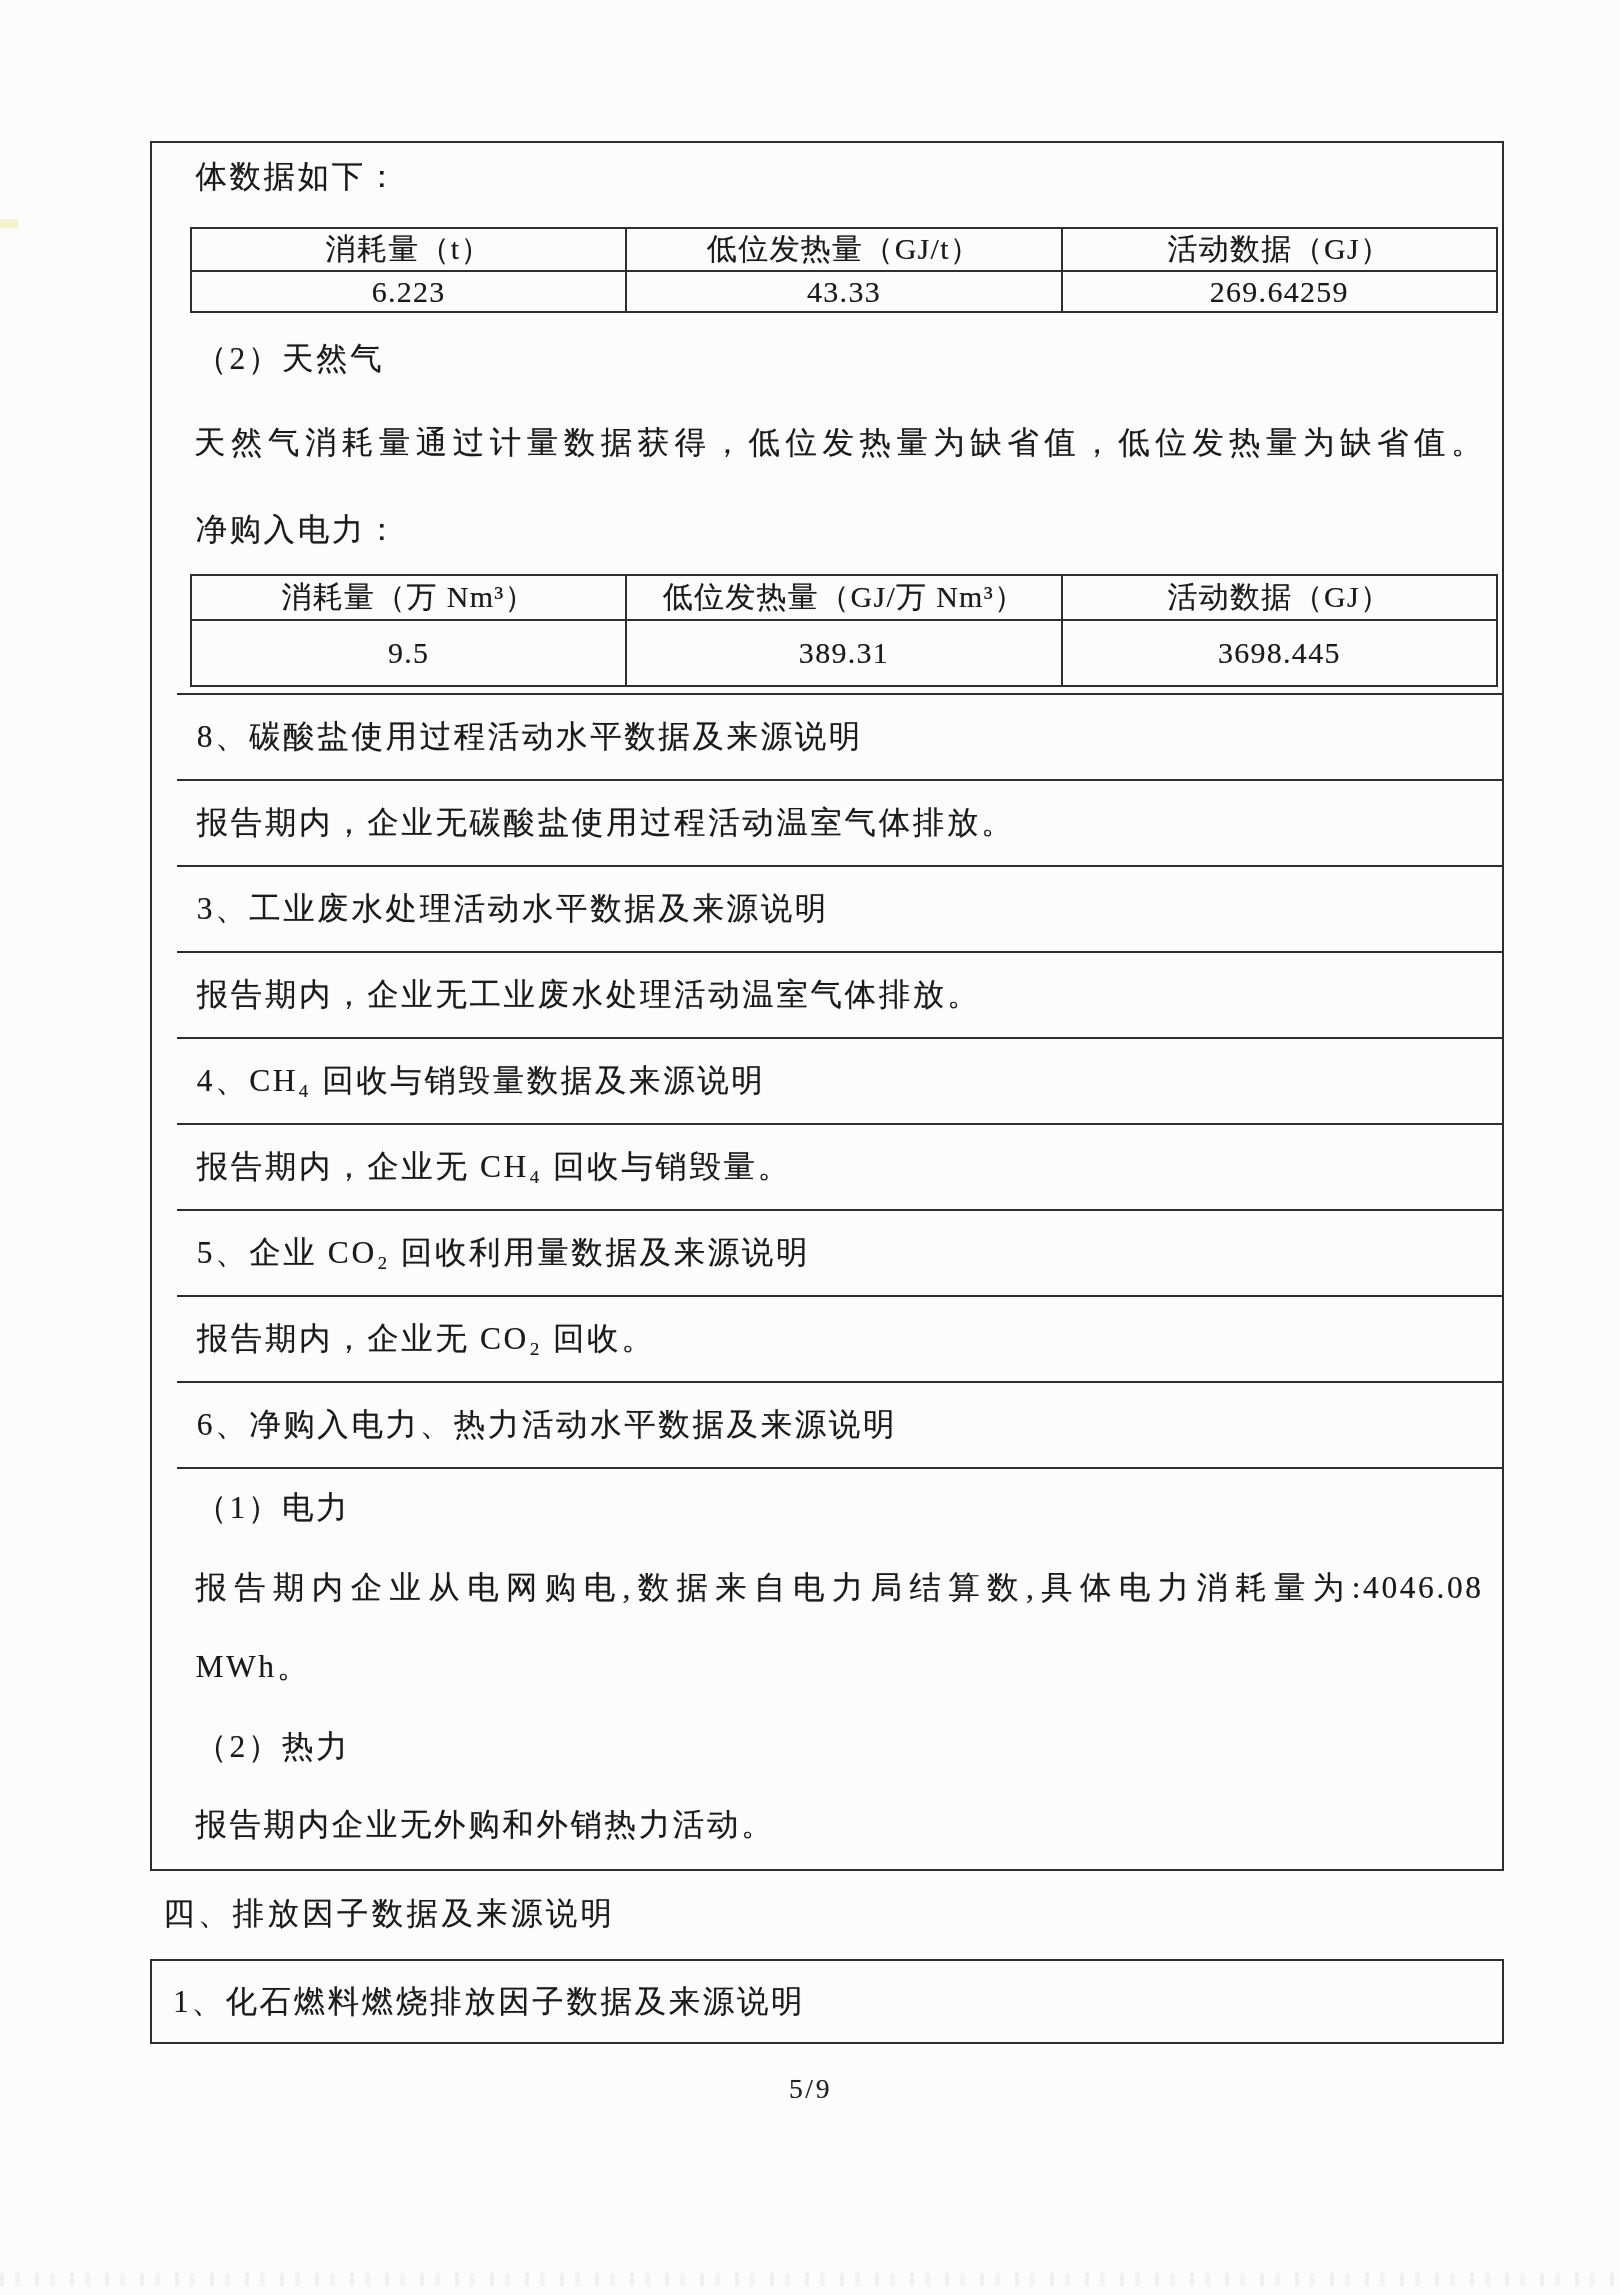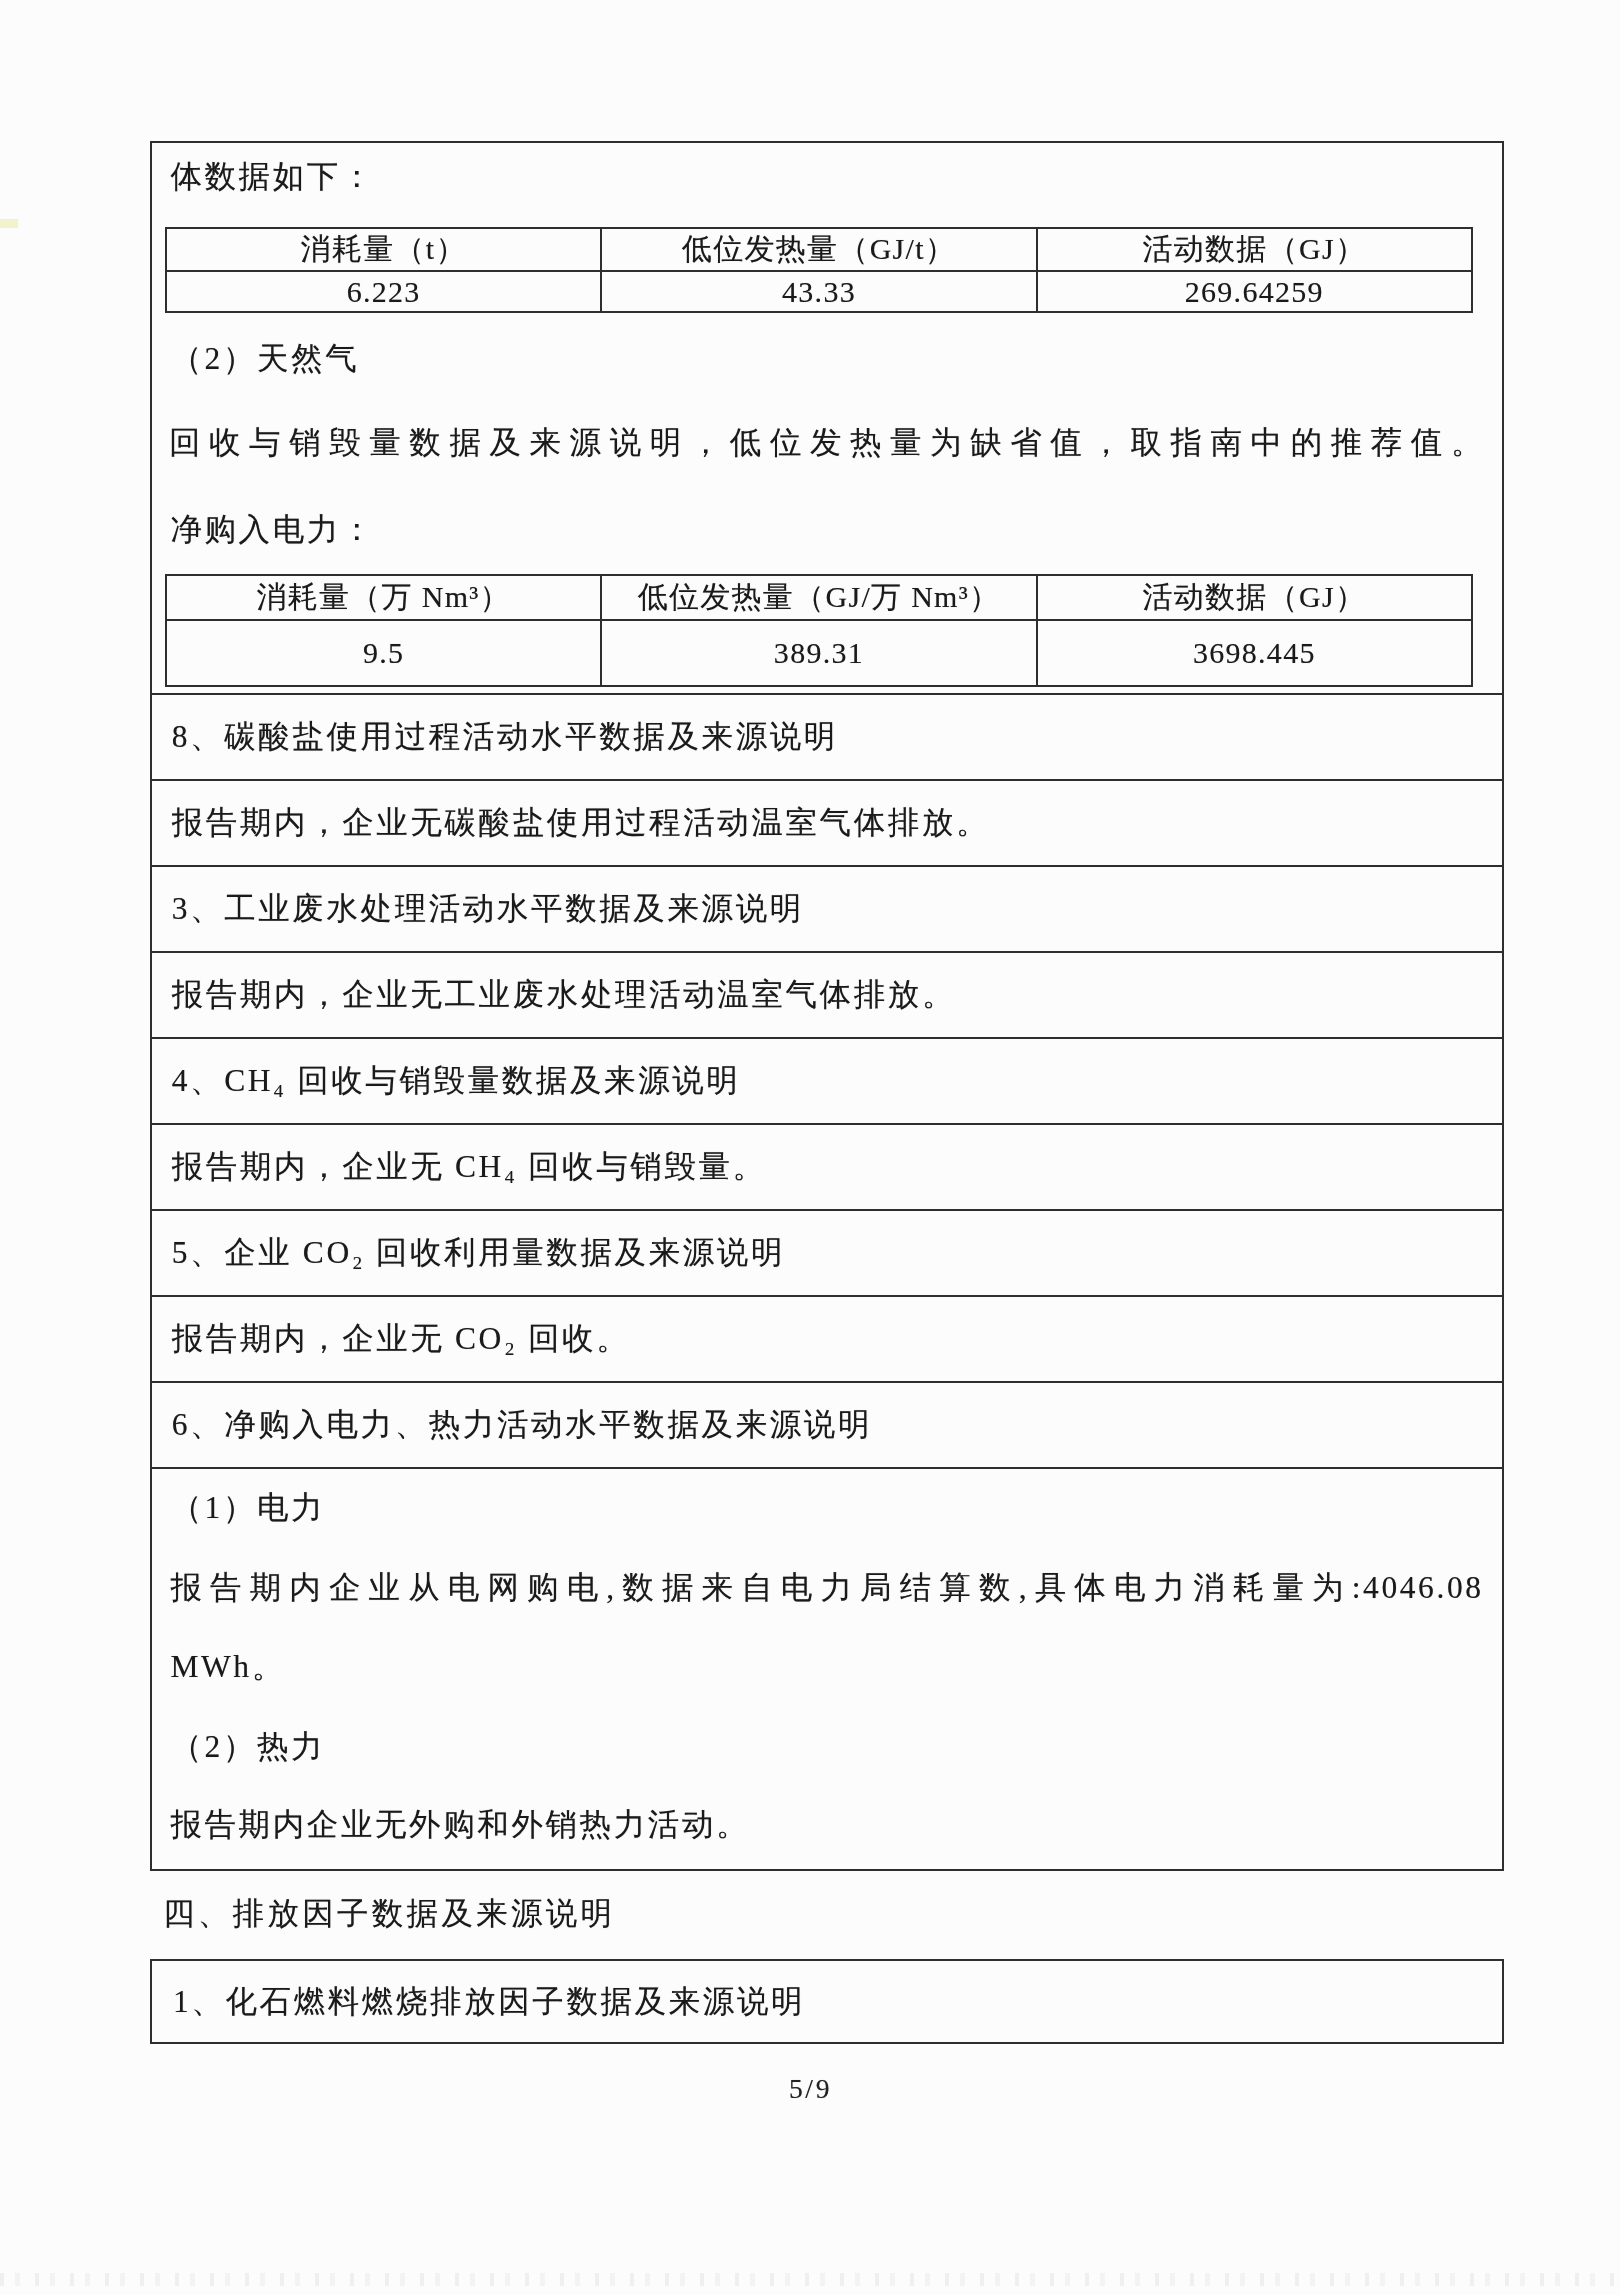--- a/index.html
+++ b/index.html
@@ -12,20 +12,21 @@
     color:#1a1a1a;
     text-shadow:0 0 0.7px rgba(20,20,20,.45);
   }
   .box{
     position:absolute;
     left:150px;
     width:1354px;
     border:2.6px solid #2e2e2e;
     box-sizing:border-box;
     background:transparent;
+    padding-left:25px;
   }
   .box1{ top:141px; height:1730px; }
   .box2{
     top:1959px; height:85px;
     display:flex; align-items:center;
     padding-left:21px;
     font-size:31.5px; letter-spacing:2.6px;
   }
   .rowA{ height:550px; box-sizing:border-box; overflow:hidden; }
   .line{
@@ -129,21 +130,21 @@
         <tbody>
           <tr>
             <td>6.223</td>
             <td>43.33</td>
             <td>269.64259</td>
           </tr>
         </tbody>
       </table>
 
       <p class="line mt-gashead">（2）天然气</p>
-      <p class="line just mt-gasdesc">回收与销毁量数据及来源说明，低位发热量为缺省值，取指南中的推荐值。</p>
+      <p class="line just mt-gasdesc">天然气消耗量通过计量数据获得，低位发热量为缺省值，低位发热量为缺省值。</p>
       <p class="line mt-gasintro">净购入电力：</p>
 
       <table class="dtable t2">
         <thead>
           <tr>
             <th>消耗量（万 Nm³）</th>
             <th>低位发热量（GJ/万 Nm³）</th>
             <th>活动数据（GJ）</th>
           </tr>
         </thead>

